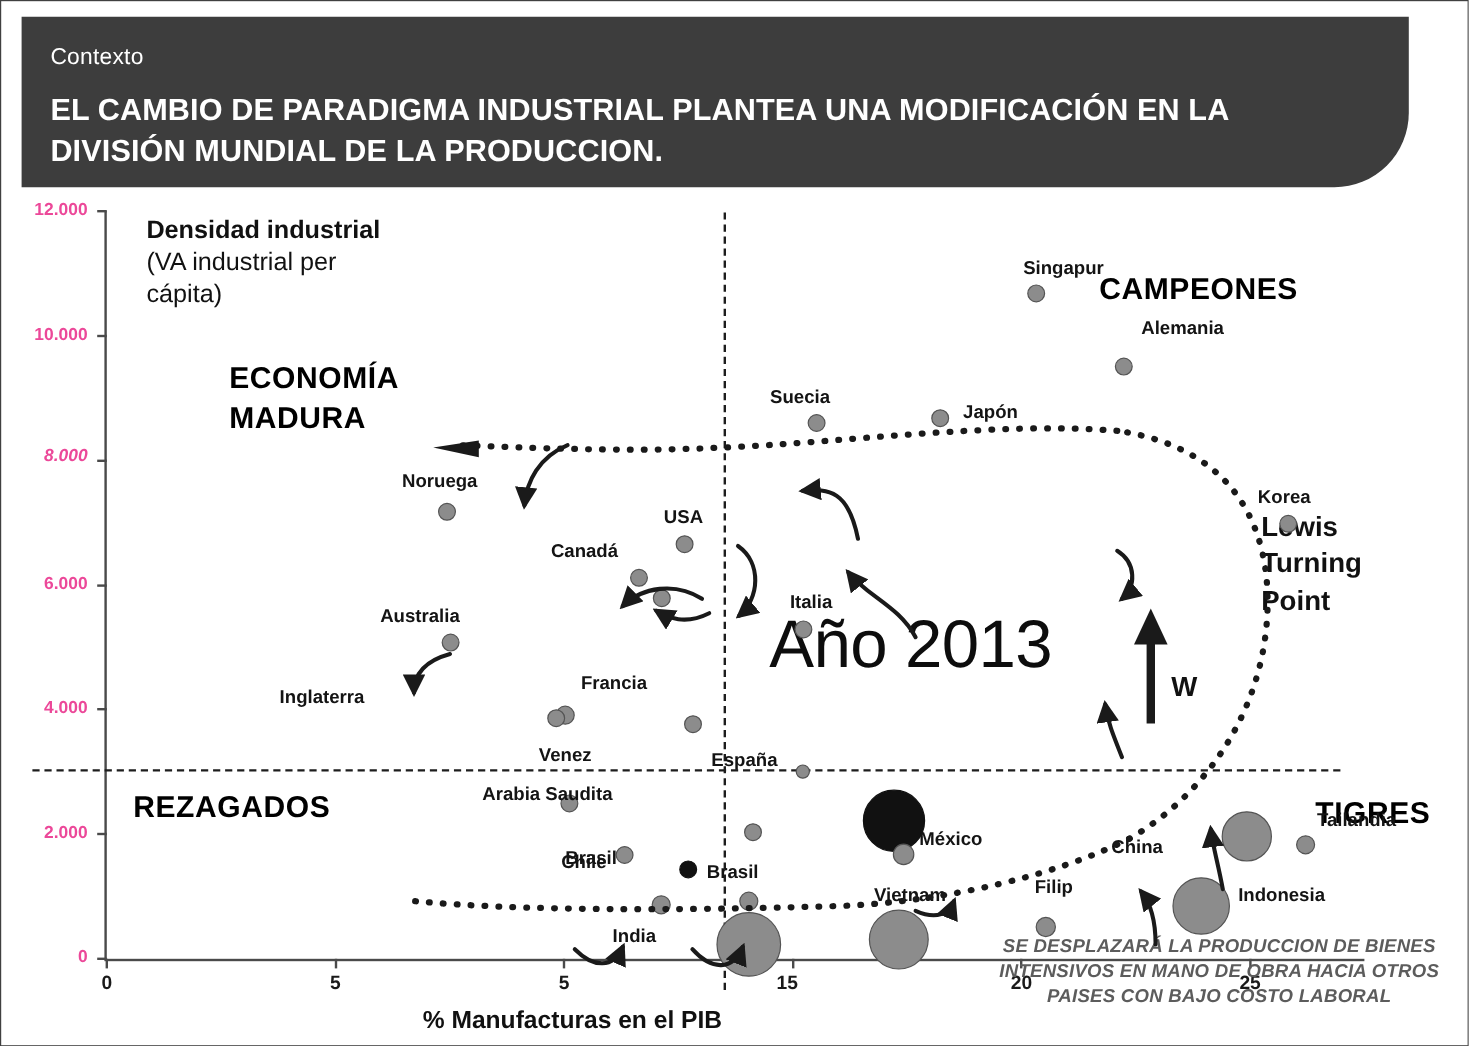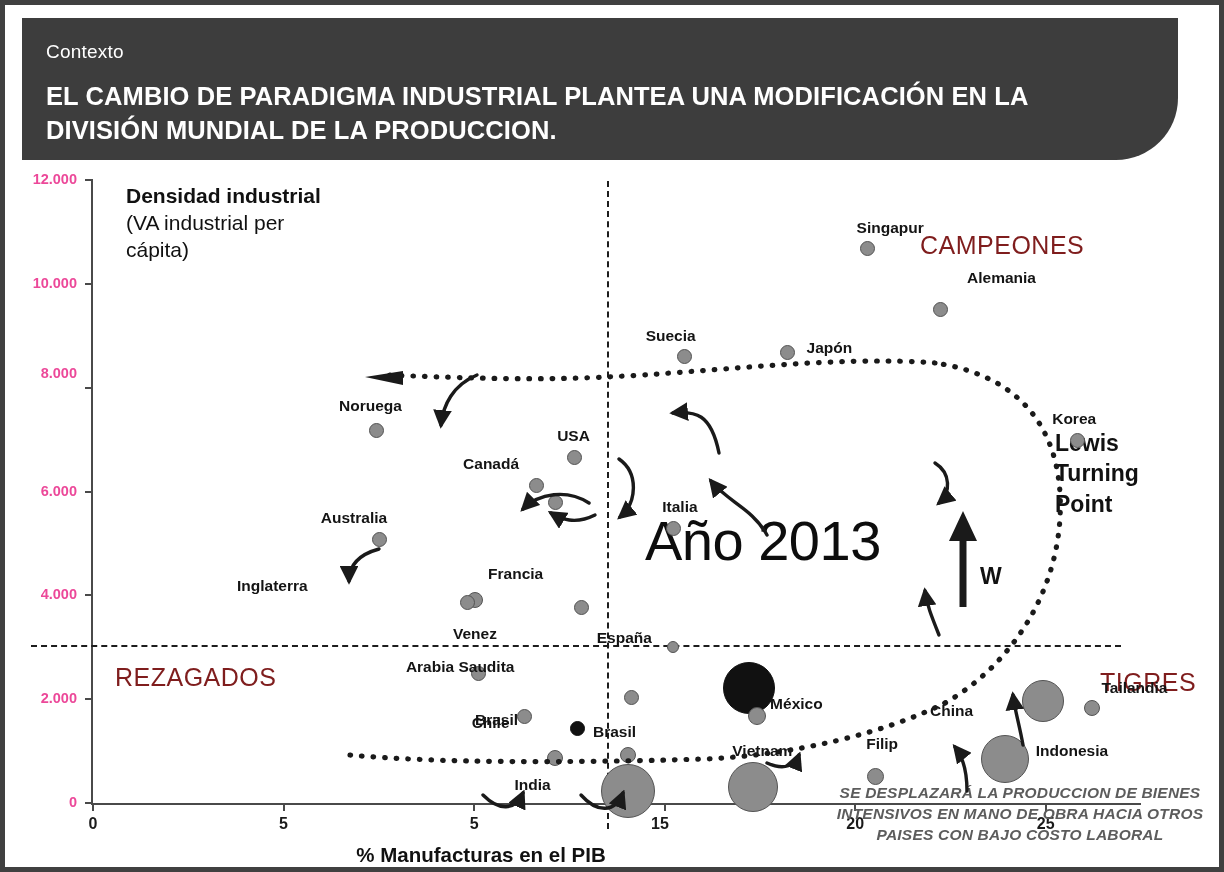--- a/index.html
+++ b/index.html
@@ -1,20 +1,20 @@
 <!DOCTYPE html>
 <html><head>
 <meta charset="utf-8">
 <style>
   html,body{margin:0;padding:0;background:#ffffff;}
   body{font-family:"Liberation Sans","DejaVu Sans",sans-serif;}
   #page{
     position:relative;width:1224px;height:872px;overflow:hidden;
     background:#ffffff;box-sizing:border-box;
-    border:5px solid #404040;
+    border:1px solid #404040;
   }
   
   #header{
     position:absolute;left:17px;top:13px;width:1156px;height:142px;
     background:#3d3d3d;
     border-bottom-right-radius:62px;
     box-sizing:border-box;
   }
   #kicker{
     position:absolute;left:24px;top:23px;
@@ -55,21 +55,21 @@
     position:absolute;left:602px;top:18px;width:0;height:648px;
     border-left:2.2px dashed #1d1d1d;
   }
   
   #ylabel{
     position:absolute;left:121px;top:20px;width:250px;
     font-size:21px;line-height:1.28;color:#111111;font-weight:400;
   }
   #ylabel b{font-weight:700;}
   .zone{
-    position:absolute;font-weight:400;color:#7f1d1d;letter-spacing:.5px;
+    position:absolute;font-weight:700;color:#000000;letter-spacing:.5px;
   }
   #zone-madura{left:190px;top:140px;width:230px;font-size:25px;line-height:1.35;}
   #zone-campeones{left:915px;top:68px;font-size:25px;}
   #zone-rezagados{left:110px;top:500px;font-size:25px;}
   #zone-tigres{left:1095px;top:505px;font-size:25px;}
   #anio{
     position:absolute;left:640px;top:345px;
     font-size:56px;font-weight:400;color:#0d0d0d;letter-spacing:-.5px;
   }
   #wlabel{
@@ -120,21 +120,21 @@
     <div id="yticks-host">
         <div class="ytick" style="top: 639px;"></div>
         <div class="ytick-lbl" style="top: 631px; left: 8px; width: 64px;">0</div>
         <div class="ytick" style="top: 535.167px;"></div>
         <div class="ytick-lbl" style="top: 527.167px; left: 8px; width: 64px;">2.000</div>
         <div class="ytick" style="top: 431.333px;"></div>
         <div class="ytick-lbl" style="top: 423.333px; left: 8px; width: 64px;">4.000</div>
         <div class="ytick" style="top: 327.5px;"></div>
         <div class="ytick-lbl" style="top: 319.5px; left: 8px; width: 64px;">6.000</div>
         <div class="ytick" style="top: 223.667px;"></div>
-        <div class="ytick-lbl" style="top: 202px; left: 8px; width: 64px;">8.000</div>
+        <div class="ytick-lbl" style="top: 213px; left: 8px; width: 64px; font-style: italic;">8.000</div>
         <div class="ytick" style="top: 119.833px;"></div>
         <div class="ytick-lbl" style="top: 111.833px; left: 8px; width: 64px;">10.000</div>
         <div class="ytick" style="top: 16px;"></div>
         <div class="ytick-lbl" style="top: 8px; left: 8px; width: 64px;">12.000</div>
       </div>
     <div id="xticks-host">
         <div class="xtick" style="left: 87px;"></div>
         <div class="xtick-lbl" style="left: 88px;">0</div>
         <div class="xtick" style="left: 277.545px;"></div>
         <div class="xtick-lbl" style="left: 278.545px;">5</div>
@@ -143,34 +143,35 @@
         <div class="xtick" style="left: 658.636px;"></div>
         <div class="xtick-lbl" style="left: 655px;">15</div>
         <div class="xtick" style="left: 849.182px;"></div>
         <div class="xtick-lbl" style="left: 850.182px;">20</div>
         <div class="xtick" style="left: 1039.73px;"></div>
         <div class="xtick-lbl" style="left: 1040.73px;">25</div>
       </div>
 
     <div id="xtitle">% Manufacturas en el PIB</div>
 
+    <div class="zone" id="zone-madura">ECONOMÍA MADURA</div>
     <div class="zone" id="zone-campeones">CAMPEONES</div>
     <div class="zone" id="zone-rezagados">REZAGADOS</div>
     <div class="zone" id="zone-tigres">TIGRES</div>
 
     <div id="anio">Año 2013</div>
     <div id="wlabel">W</div>
     <div id="lewis">Lewis Turning Point</div>
     <div id="note">SE DESPLAZARÁ LA PRODUCCION DE BIENES INTENSIVOS EN MANO DE OBRA HACIA OTROS PAISES CON BAJO COSTO LABORAL</div>
 
     <div id="points-host">
         <div class="bubble" style="left: 855.115px; top: 77.9917px; width: 13px; height: 13px;"></div>
         <div class="plabel" style="left: 851.615px; top: 56.4917px;">Singapur</div>
         <div class="bubble" style="left: 927.522px; top: 139.253px; width: 13px; height: 13px;"></div>
-        <div class="plabel" style="left: 950.022px; top: 105.753px; margin-left: 12px;">Alemania</div>
+        <div class="plabel" style="left: 950.022px; top: 105.753px;">Alemania</div>
         <div class="bubble" style="left: 672.191px; top: 185.978px; width: 13px; height: 13px;"></div>
         <div class="plabel" style="left: 640.691px; top: 164.478px;">Suecia</div>
         <div class="bubble" style="left: 775.085px; top: 181.825px; width: 13px; height: 13px;"></div>
         <div class="plabel" style="left: 801.585px; top: 176.325px;">Japón</div>
         <div class="bubble" style="left: 363.507px; top: 259.7px; width: 13px; height: 13px;"></div>
         <div class="plabel" style="left: 334.007px; top: 234.2px;">Noruega</div>
         <div class="bubble" style="left: 1064.71px; top: 270.083px; width: 13px; height: 13px;"></div>
         <div class="plabel" style="left: 1047.21px; top: 246.583px;">Korea</div>
         <div class="bubble" style="left: 561.675px; top: 287.216px; width: 13px; height: 13px;"></div>
         <div class="plabel" style="left: 552.175px; top: 263.716px;">USA</div>

